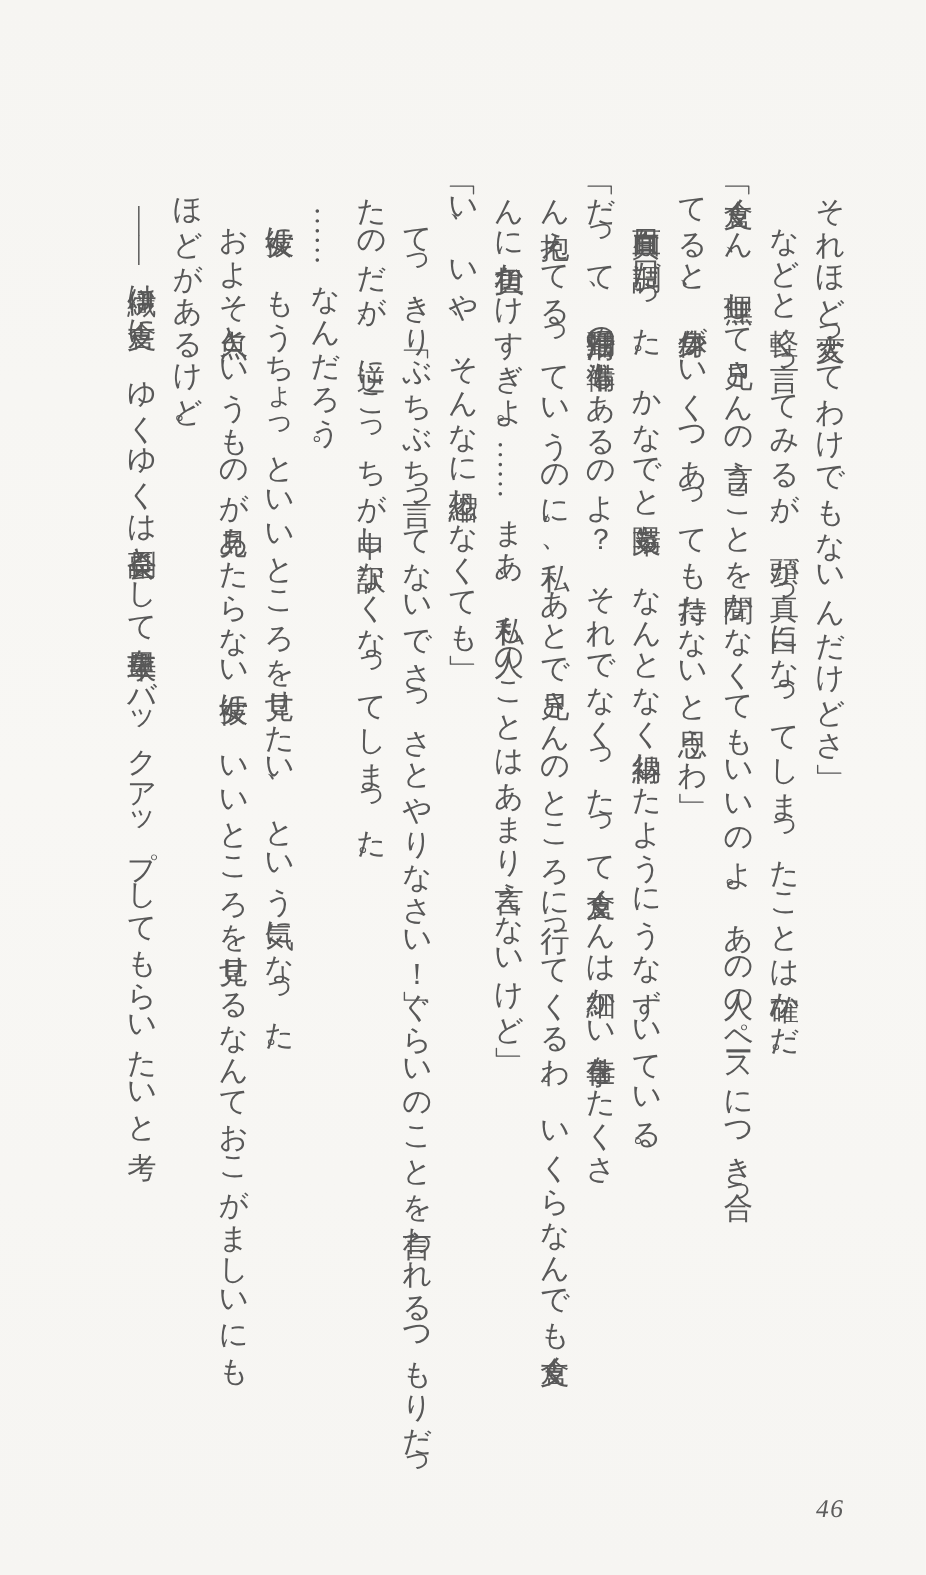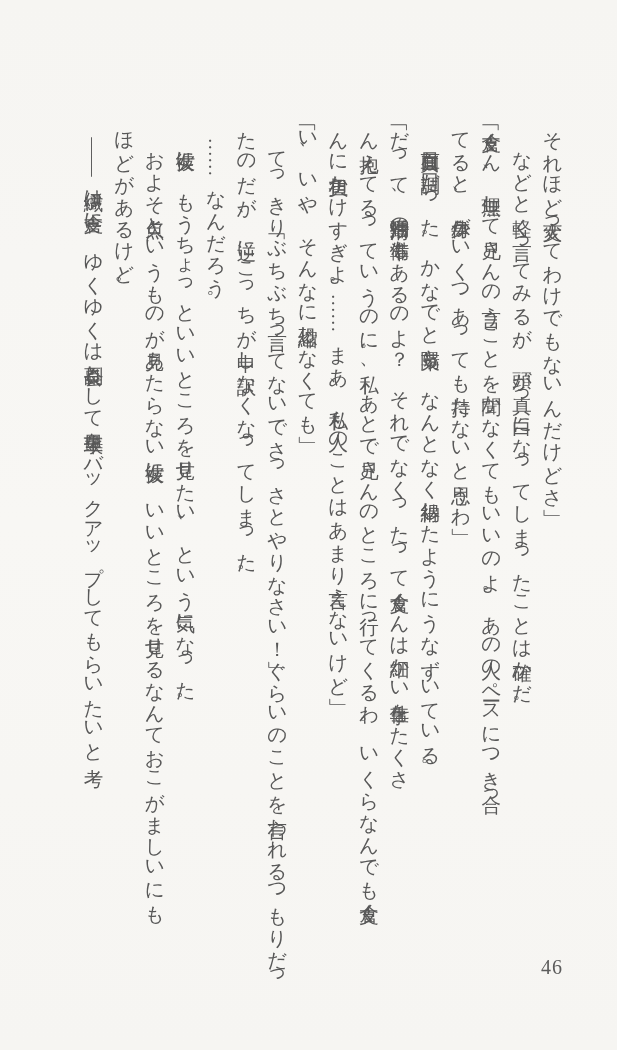--- a/index.html
+++ b/index.html
@@ -30,23 +30,24 @@
     color: #585858;
     text-align: left;
   }
   .line {
     height: 840px;
     white-space: nowrap;
     overflow: visible;
   }
   .page-number {
     position: absolute;
-    top: 956px;
+    top: 996px;
     right: 54px;
-    font-size: 20px;
+    font-size: 17px;
+    font-style: italic;
     color: #5c5c5c;
     letter-spacing: 1px;
   }
 </style>
 </head>
 <body>
 
 <div class="page">
   <div class="text-block">
     <div class="line">それほど大変ってわけでもないんだけどさ」</div>

